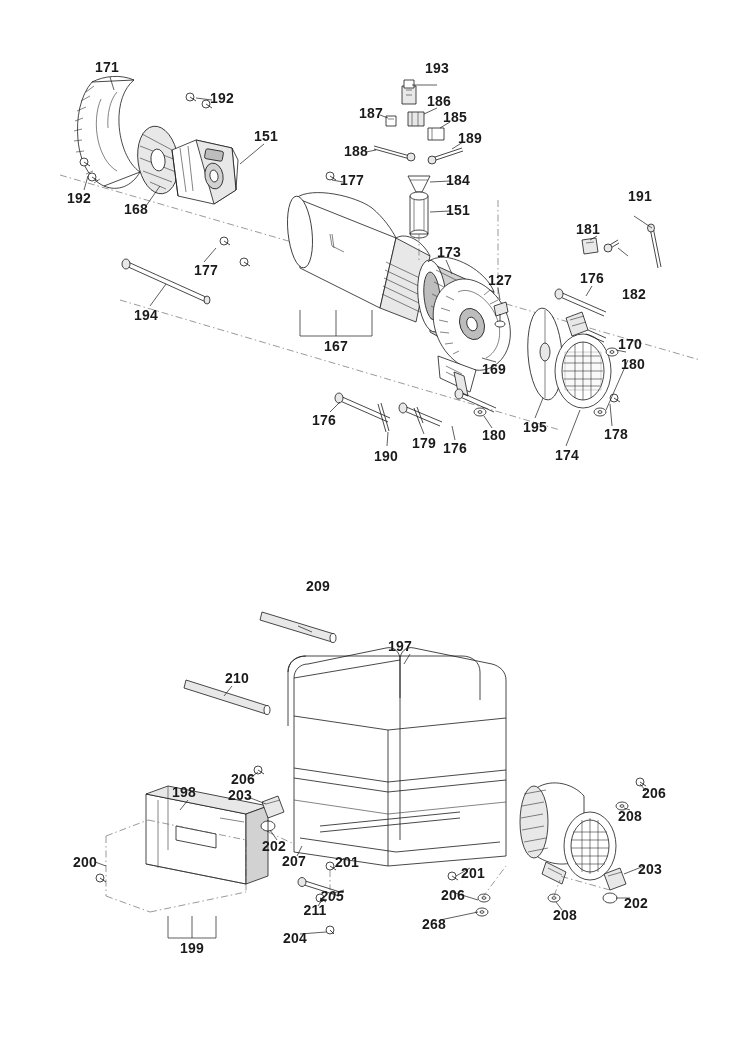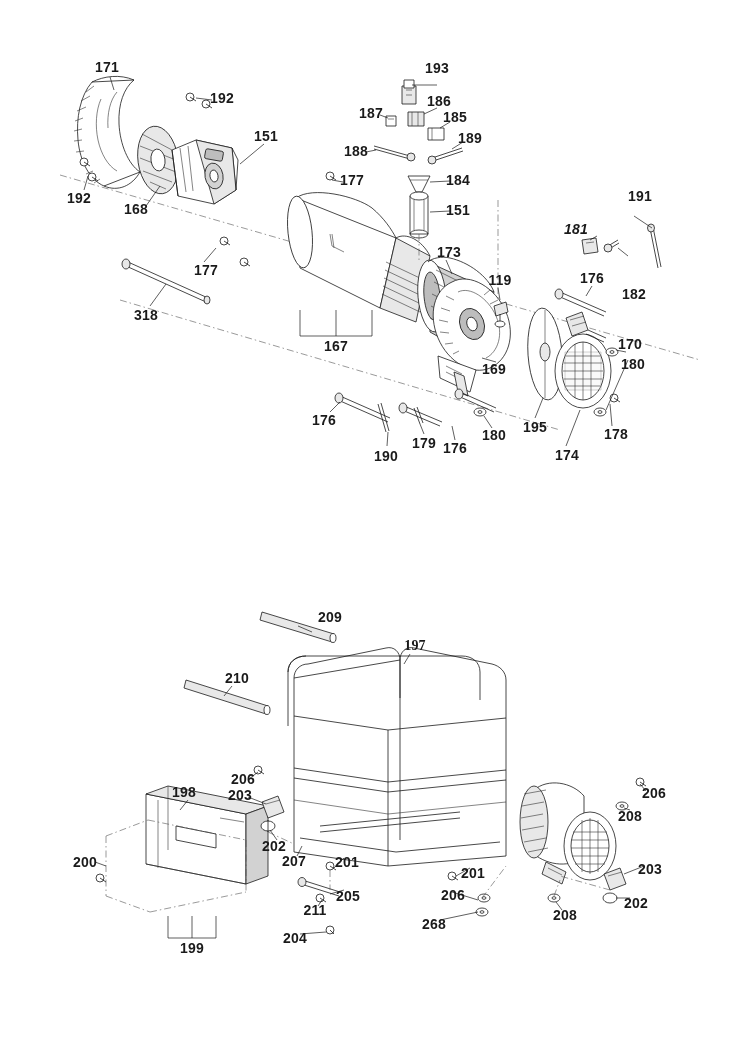--- a/index.html
+++ b/index.html
@@ -500,55 +500,55 @@
       <div class="callout" style="left: 455px; top: 117px;">185</div>
       <div class="callout" style="left: 470px; top: 138px;">189</div>
       <div class="callout" style="left: 356px; top: 151px;">188</div>
       <div class="callout" style="left: 266px; top: 136px;">151</div>
       <div class="callout" style="left: 352px; top: 180px;">177</div>
       <div class="callout" style="left: 458px; top: 180px;">184</div>
       <div class="callout" style="left: 458px; top: 210px;">151</div>
       <div class="callout" style="left: 136px; top: 209px;">168</div>
       <div class="callout" style="left: 79px; top: 198px;">192</div>
       <div class="callout" style="left: 640px; top: 196px;">191</div>
-      <div class="callout" style="left: 576px; top: 229px; font-style: italic;">181</div>
+      <div class="callout" style="left: 588px; top: 229px;">181</div>
       <div class="callout" style="left: 634px; top: 258px; margin-top: 36px;">182</div>
       <div class="callout" style="left: 592px; top: 278px;">176</div>
       <div class="callout" style="left: 449px; top: 252px;">173</div>
-      <div class="callout" style="left: 500px; top: 280px;">119</div>
+      <div class="callout" style="left: 500px; top: 280px;">127</div>
       <div class="callout" style="left: 206px; top: 270px;">177</div>
-      <div class="callout" style="left: 146px; top: 315px;">318</div>
+      <div class="callout" style="left: 146px; top: 315px;">194</div>
       <div class="callout" style="left: 336px; top: 346px;">167</div>
       <div class="callout" style="left: 630px; top: 344px;">170</div>
       <div class="callout" style="left: 633px; top: 364px;">180</div>
       <div class="callout" style="left: 494px; top: 369px;">169</div>
       <div class="callout" style="left: 535px; top: 427px;">195</div>
       <div class="callout" style="left: 616px; top: 434px;">178</div>
       <div class="callout" style="left: 567px; top: 455px;">174</div>
       <div class="callout" style="left: 494px; top: 435px;">180</div>
       <div class="callout" style="left: 455px; top: 448px;">176</div>
       <div class="callout" style="left: 424px; top: 443px;">179</div>
       <div class="callout" style="left: 386px; top: 456px;">190</div>
       <div class="callout" style="left: 324px; top: 420px;">176</div>
-      <div class="callout" style="left: 318px; top: 617px; margin-left: 12px;">209</div>
-      <div class="callout" style="left: 415px; top: 646px; font-family: Liberation Serif, serif;">197</div>
+      <div class="callout" style="left: 318px; top: 586px;">209</div>
+      <div class="callout" style="left: 400px; top: 646px;">197</div>
       <div class="callout" style="left: 237px; top: 678px;">210</div>
       <div class="callout" style="left: 184px; top: 792px;">198</div>
       <div class="callout" style="left: 243px; top: 779px;">206</div>
       <div class="callout" style="left: 240px; top: 795px;">203</div>
       <div class="callout" style="left: 654px; top: 793px;">206</div>
       <div class="callout" style="left: 630px; top: 816px;">208</div>
       <div class="callout" style="left: 274px; top: 846px;">202</div>
       <div class="callout" style="left: 85px; top: 862px;">200</div>
       <div class="callout" style="left: 294px; top: 861px;">207</div>
       <div class="callout" style="left: 347px; top: 862px;">201</div>
       <div class="callout" style="left: 473px; top: 873px;">201</div>
       <div class="callout" style="left: 650px; top: 869px;">203</div>
       <div class="callout" style="left: 636px; top: 903px;">202</div>
-      <div class="callout" style="left: 348px; top: 896px;">205</div>
+      <div class="callout" style="left: 332px; top: 896px; font-style: italic;">205</div>
       <div class="callout" style="left: 453px; top: 895px;">206</div>
       <div class="callout" style="left: 565px; top: 915px;">208</div>
       <div class="callout" style="left: 315px; top: 910px;">211</div>
       <div class="callout" style="left: 434px; top: 924px;">268</div>
       <div class="callout" style="left: 295px; top: 938px;">204</div>
       <div class="callout" style="left: 192px; top: 948px;">199</div>
     </div>
 
 </div>
 

